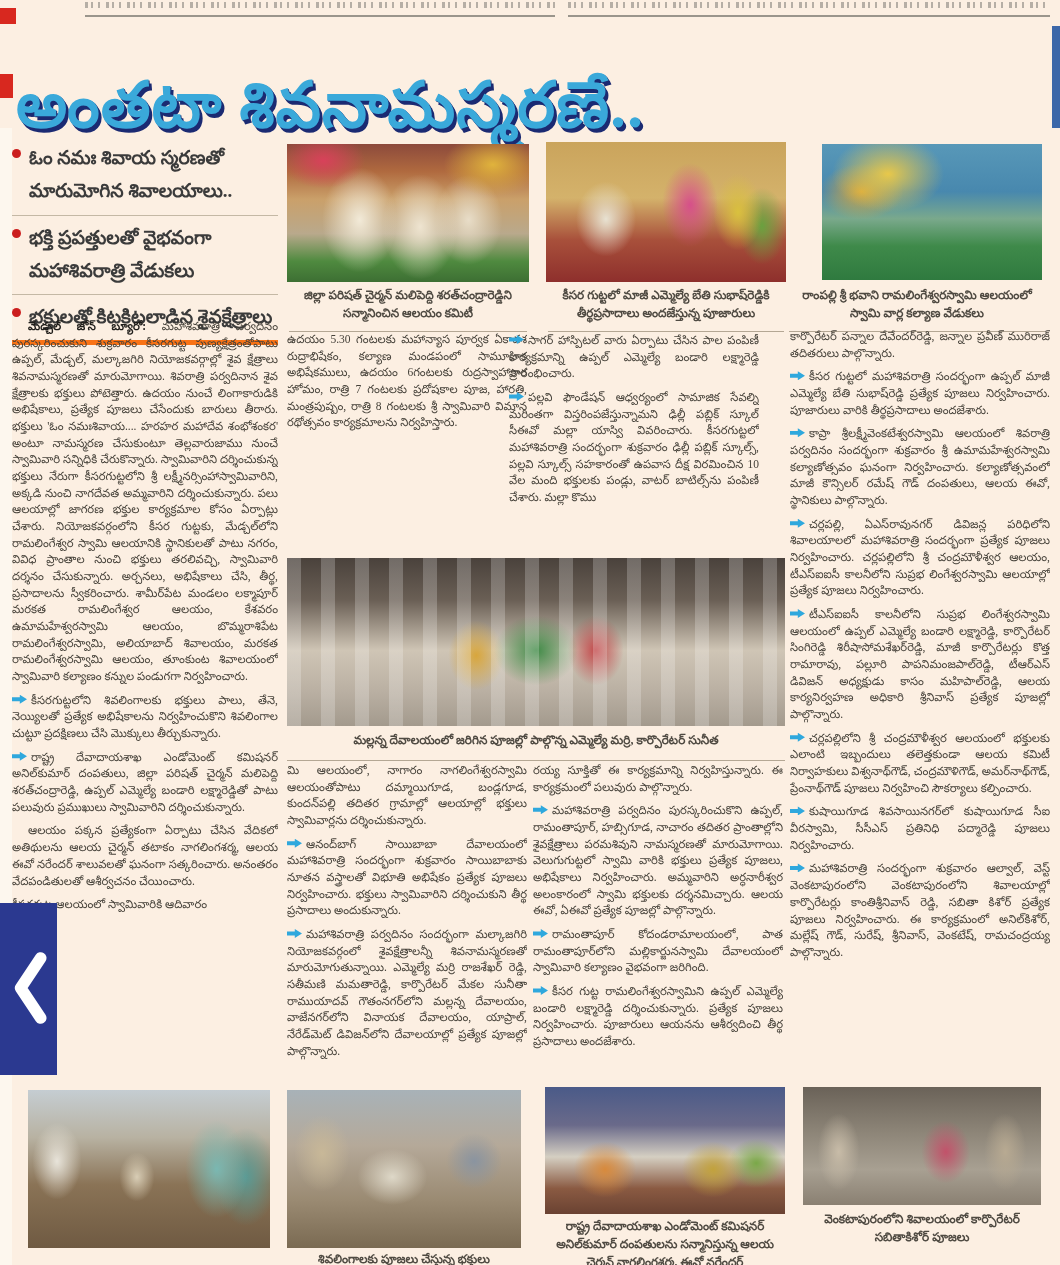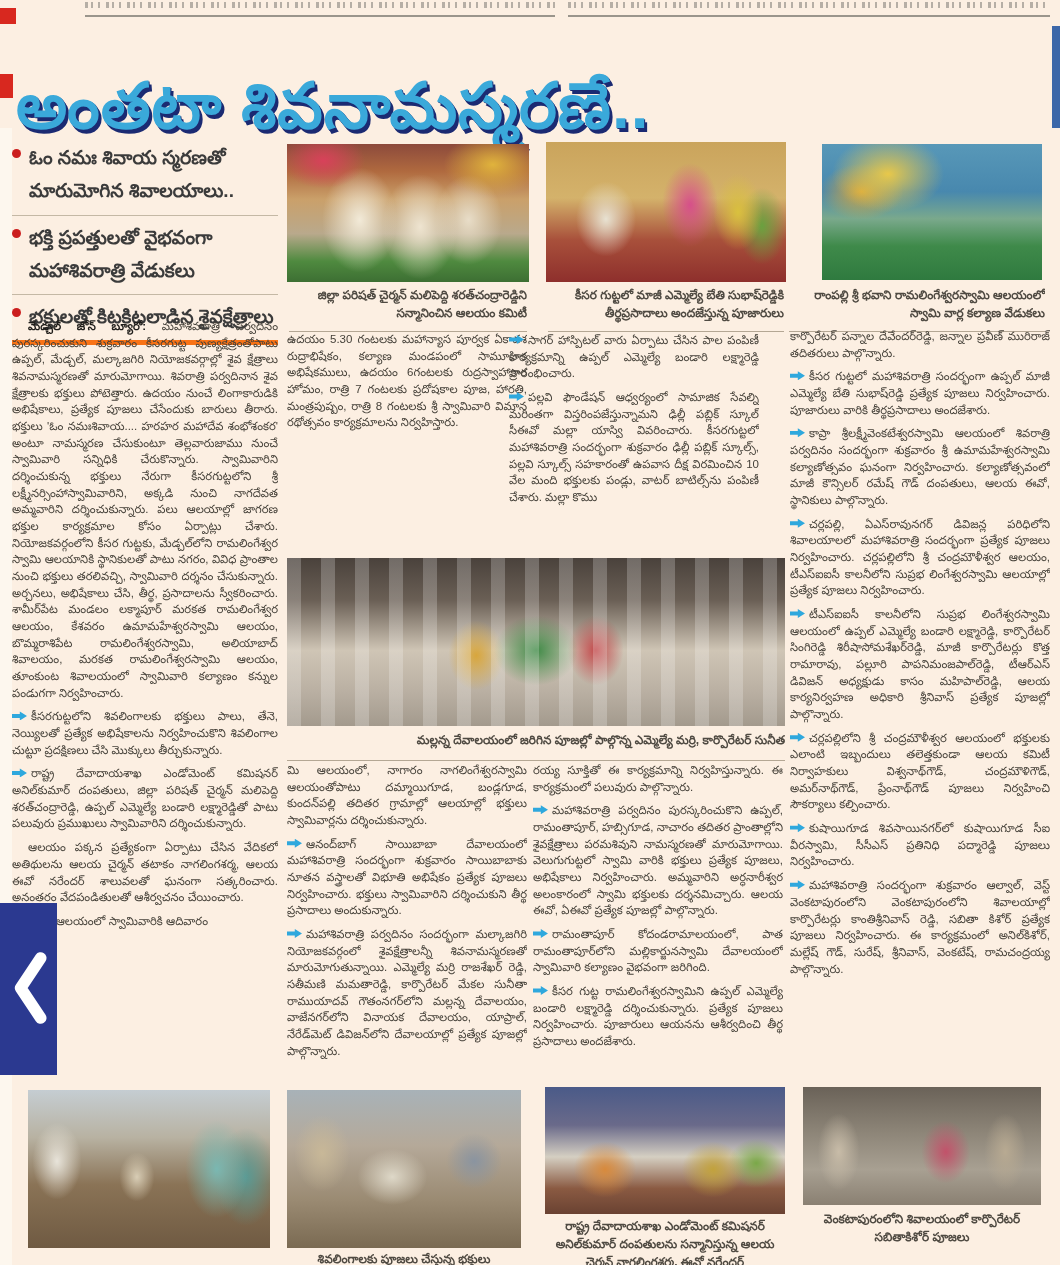--- a/index.html
+++ b/index.html
@@ -1,17 +1,17 @@
 <!DOCTYPE html>
 <html><head>
 <meta charset="utf-8">
 <style>
   html,body{margin:0;padding:0;background:#e8e2d6;}
   .page{position:relative;width:1060px;height:1265px;background:#fcefe2;overflow:hidden;
-        font-family:Liberation Sans, sans-serif;}
+        font-family:Liberation Serif, serif;}
   
   .topstrip{position:absolute;top:0;height:15px;border-bottom:2px solid #9a958c;}
   .topstrip::before{content:"";position:absolute;left:0;right:0;top:2px;height:6px;opacity:.55;
      background:repeating-linear-gradient(90deg,#7d7a74 0 3px,transparent 3px 6px,#7d7a74 6px 8px,transparent 8px 13px,#7d7a74 13px 15px,transparent 15px 21px);}
   #ts-left{left:85px;width:470px;}
   #ts-right{left:568px;width:482px;}
   .red-sq{position:absolute;background:#d8281f;}
   #rs1{left:0;top:8px;width:16px;height:16px;}
   #rs2{left:0;top:74px;width:13px;height:24px;}
   #edge-blue{position:absolute;left:1052px;top:26px;width:8px;height:102px;background:#3c67a8;}
@@ -41,21 +41,21 @@
   .para{margin:0 0 7px;}
   .para.indent{text-indent:16px;}
   .dateline{font-weight:bold;color:#1f1d1a;}
   .ptr-icon{display:inline-block;width:15px;height:9px;margin:0 4px 0 0;background:#2fa8dd;
     clip-path:polygon(0 28%,52% 28%,52% 0,100% 50%,52% 100%,52% 72%,0 72%);}
 
   
   .photo{position:absolute;display:block;}
   .caption{position:absolute;font-size:12px;font-weight:bold;color:#4f4a42;
     text-align:center;line-height:1.5;overflow:hidden;}
-  .cap-rule{border-bottom:1px solid #b4a794;padding-bottom:5px;text-align:right;}
+  .cap-rule{border-bottom:1px solid #b4a794;padding-bottom:5px;}
 
   #photo1{left:287px;top:144px;width:242px;height:138px;
     background:radial-gradient(60px 40px at 15% 12%,#d8415a 0%,transparent 70%),
       radial-gradient(70px 45px at 85% 15%,#e0b33c 0%,transparent 70%),
       radial-gradient(50px 70px at 30% 55%,#f2ead8 0%,transparent 75%),
       radial-gradient(50px 70px at 55% 60%,#eee4d0 0%,transparent 75%),
       radial-gradient(45px 60px at 75% 55%,#e8ddc8 0%,transparent 75%),
       linear-gradient(180deg,#8c4a3c 0%,#b06a3f 20%,#caa06a 40%,#b9a98c 65%,#4f8a3f 85%,#3d6f33 100%);}
   #cap1{left:289px;top:286px;width:238px;height:40px;}
   #photo2{left:546px;top:142px;width:240px;height:140px;

